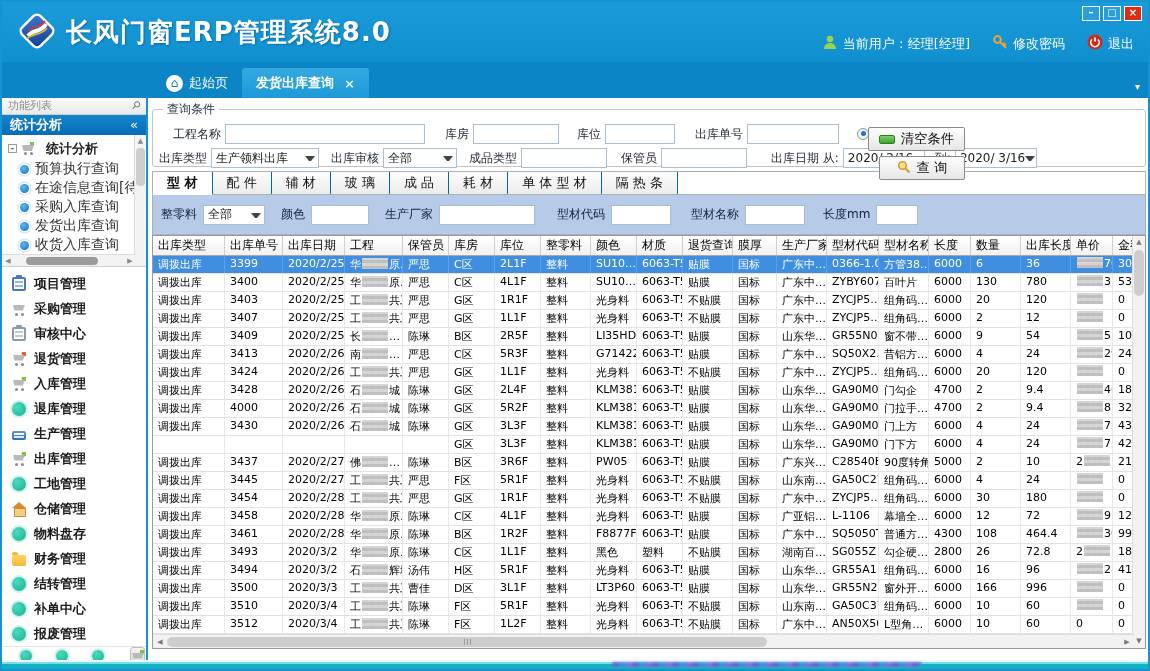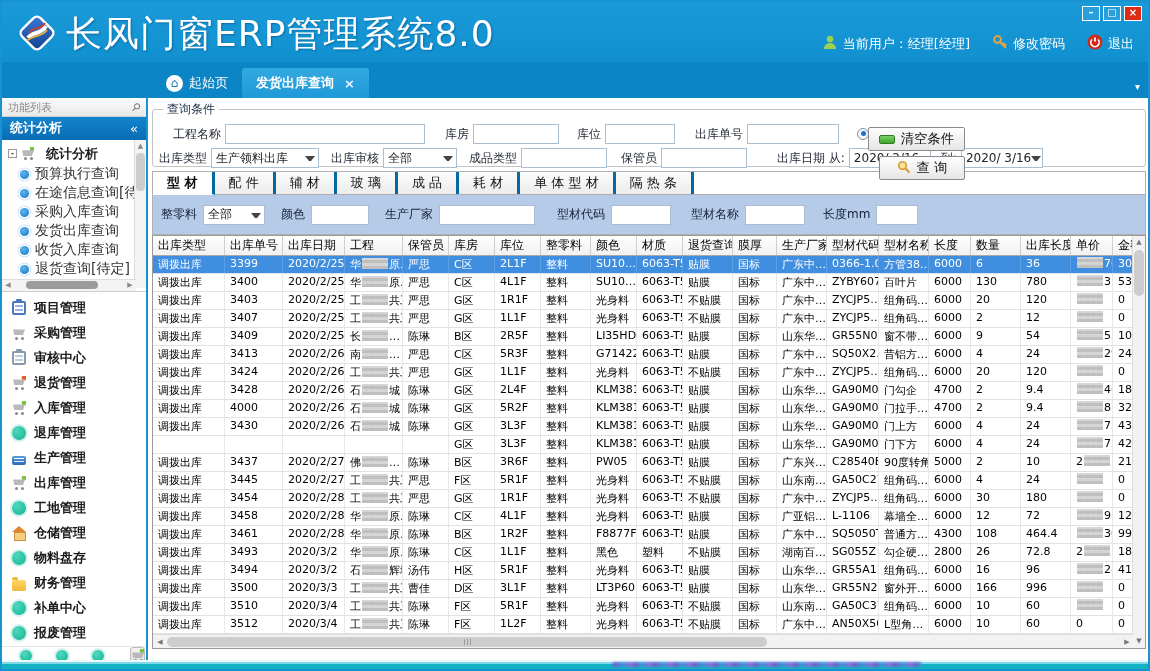--- a/index.html
+++ b/index.html
@@ -2,21 +2,21 @@
 <html><head>
 <meta charset="utf-8">
 <style>
 *{margin:0;padding:0;box-sizing:border-box;font-family:"DejaVu Sans","Liberation Sans",sans-serif}
 html,body{width:1150px;height:671px;overflow:hidden;background:#fff}
 #app{position:relative;width:1150px;height:671px;border:2px solid #1793d0;overflow:hidden;font-size:12px;color:#222}
 
 
 #titlebar{position:absolute;left:0;top:0;width:100%;height:60px;background:linear-gradient(#1a9ad8,#1090cf)}
 #brand{position:absolute;left:14px;top:8px;display:flex;align-items:center;gap:8px}
-#apptitle{color:#fff;font-size:36px;font-weight:normal;letter-spacing:1px;text-shadow:1px 1px 2px rgba(0,60,110,.45)}
+#apptitle{color:#fff;font-size:26px;font-weight:bold;letter-spacing:1px;text-shadow:1px 1px 2px rgba(0,60,110,.45)}
 #winctl{position:absolute;right:6px;top:4px;display:flex;gap:3px}
 .wbtn{width:18px;height:15px;border:1px solid #fff;background:#2aa0da;color:#fff;font-size:10px;line-height:12px;text-align:center;font-weight:bold;cursor:default}
 .wbtn.close{background:#dd2b14}
 #userbar{position:absolute;right:14px;top:32px;display:flex;align-items:center;gap:8px;color:#fff;font-size:13px}
 #userbar .grp{display:flex;align-items:flex-end;gap:5px;margin-left:14px}
 
 
 #tabbar{position:absolute;left:0;top:60px;width:100%;height:36px;background:#0b85c6;display:flex;align-items:flex-end;padding-left:150px}
 .doctab{height:30px;display:flex;align-items:center;gap:6px;padding:0 14px;color:#fff;font-size:13px}
 .doctab.home{background:transparent}
@@ -79,21 +79,21 @@
 .radio{width:12px;height:12px;border-radius:50%;border:1px solid #7f95a8;background:radial-gradient(#fff,#e8eef4);display:inline-block;position:relative;vertical-align:-2px}
 .radio.sel::after{content:"";position:absolute;inset:2.5px;border-radius:50%;background:#1d6fd0}
 .btn{display:inline-flex;align-items:center;gap:6px;background:linear-gradient(#fefefe,#e6e6e6);border:1px solid #8a8a8a;border-radius:2px;padding:2px 10px;color:#111;white-space:nowrap}
 #btn-clear{position:absolute;right:180px;top:9px}
 #btn-search{position:absolute;right:180px;top:38px;width:86px;justify-content:center}
 .eraser{width:16px;height:9px;background:linear-gradient(#7ed06a,#3fa42e);border:1px solid #2d7e20;border-radius:2px}
 
 
 #matwrap{margin:4px 4px 0 2px;border:1px solid #b0b0b0}
 #mattabs{display:flex;height:22px;background:#fff}
-.mtab{padding:0 14px;display:flex;align-items:center;border-right:3px solid #0369a1;background:linear-gradient(#fcfcfc,#ececec);color:#111;white-space:nowrap;font-size:13px}
+.mtab{padding:0 14px;display:flex;align-items:center;border-right:1px solid #0369a1;background:linear-gradient(#fcfcfc,#ececec);color:#111;white-space:nowrap;font-size:13px}
 .mtab.act{background:#fff;font-weight:bold;border-bottom:1px solid #fff;margin-bottom:-1px}
 #filterrow{height:40px;background:#b6cbe8;border-top:1px solid #b0b0b0;display:flex;align-items:center;gap:6px;padding:0 8px}
 #filterrow .lbl{color:#14213a;white-space:nowrap}
 
 
 #res-title{margin:5px 0 2px 4px;color:#24364e}
 #tablebox{position:relative;margin-left:2px;width:994px;height:414px;border:1px solid #9a9a9a;overflow:hidden;background:#fff}
 #tclip{position:absolute;left:0;top:0;width:981px;height:398px;overflow:hidden}
 #tinner{width:1040px}
 #thead-row{display:flex;height:20px;background:linear-gradient(#ffffff,#f1f1f1);border-bottom:1px solid #a8a8a8}
@@ -279,20 +279,24 @@
         <div class="menu-item">
           <span class="ic ic-dot"></span>
           <span class="menu-label">物料盘存</span>
         </div>
         <div class="menu-item">
           <span class="ic ic-folder"></span>
           <span class="menu-label">财务管理</span>
         </div>
         <div class="menu-item">
           <span class="ic ic-dot"></span>
+          <span class="menu-label">结转管理</span>
+        </div>
+        <div class="menu-item">
+          <span class="ic ic-dot"></span>
           <span class="menu-label">补单中心</span>
         </div>
         <div class="menu-item">
           <span class="ic ic-dot"></span>
           <span class="menu-label">报废管理</span>
         </div>
       </div>
     <div id="side-foot">
       <span class="ic ic-dot" style="margin:0"></span>
       <span class="ic ic-dot" style="margin:0"></span>
@@ -331,21 +335,21 @@
           </span>
         <span class="lbl" style="margin-left:8px">出库审核</span>
         <span class="combo" style="width:74px">
             <span>全部</span>
             <span class="arr"></span>
           </span>
         <span class="lbl" style="margin-left:8px">成品类型</span>
         <span class="tbx" style="width:86px"></span>
         <span class="lbl" style="margin-left:10px">保管员</span>
         <span class="tbx" style="width:86px"></span>
-        <span class="lbl" style="margin-left:26px">出库日期 从:</span>
+        <span class="lbl" style="margin-left:20px">出库日期 从:</span>
         <span class="combo" style="width:82px">
             <span>2020/ 2/16</span>
             <span class="arr"></span>
           </span>
         <span class="lbl" style="margin-left:6px">到:</span>
         <span class="combo" style="width:82px">
             <span>2020/ 3/16</span>
             <span class="arr"></span>
           </span>
       </div>

